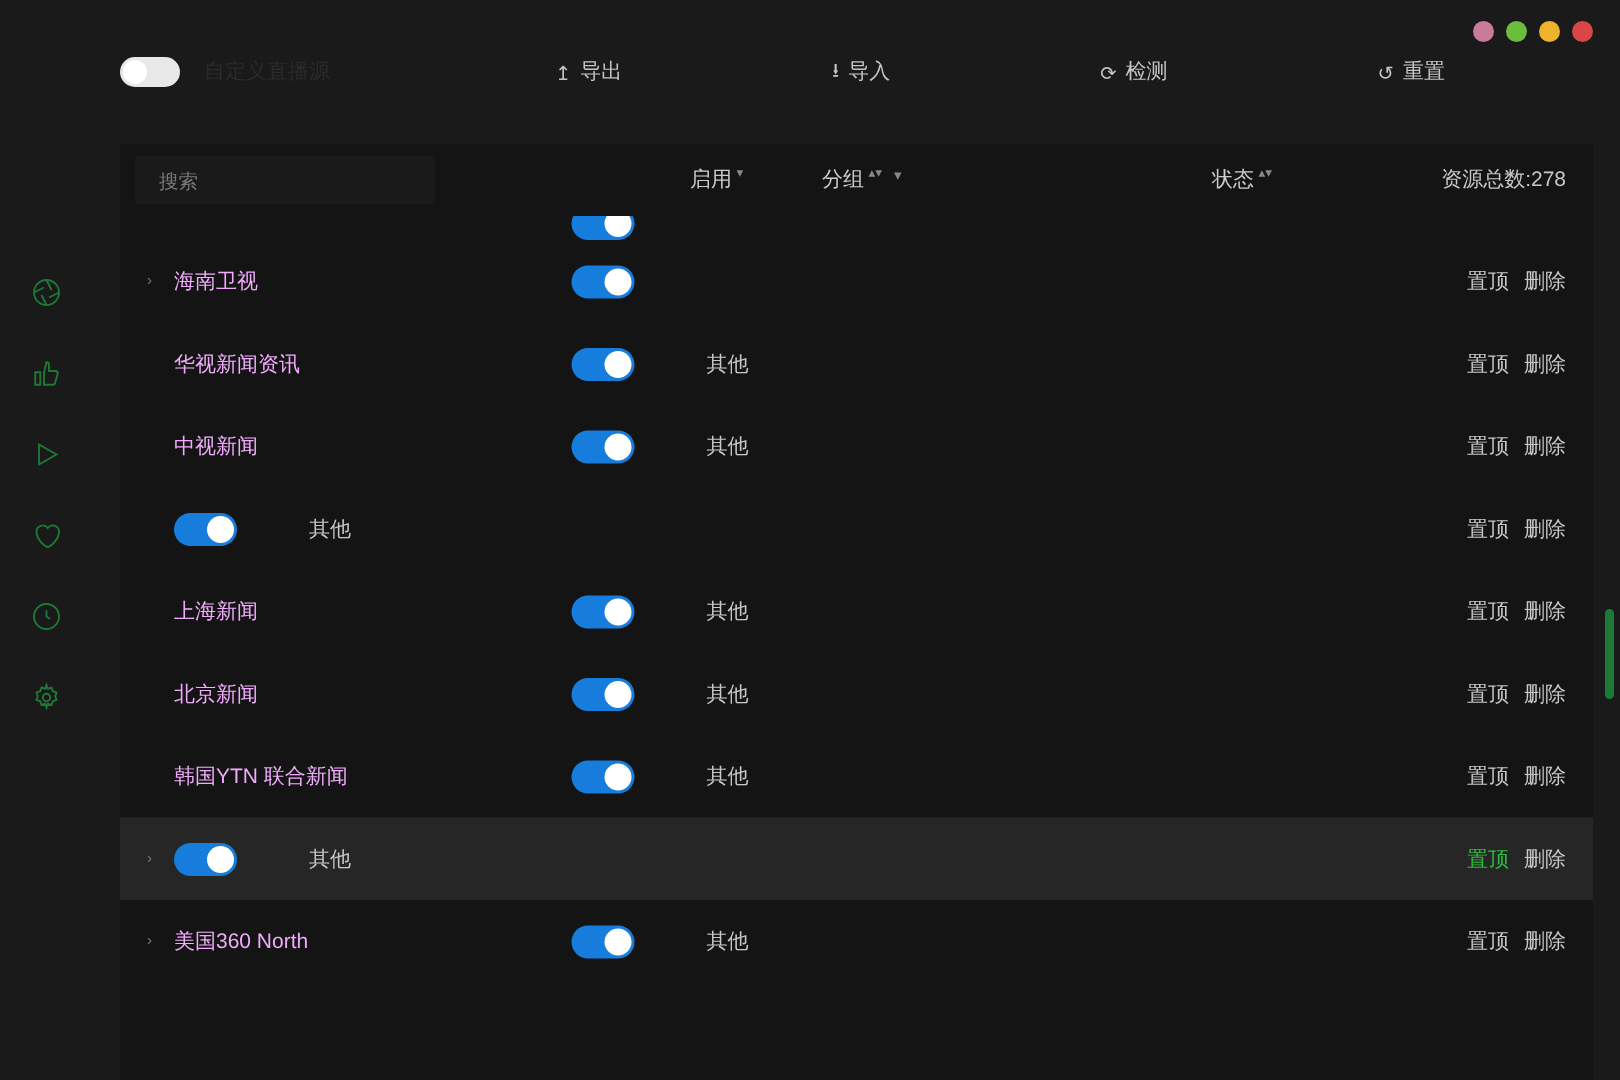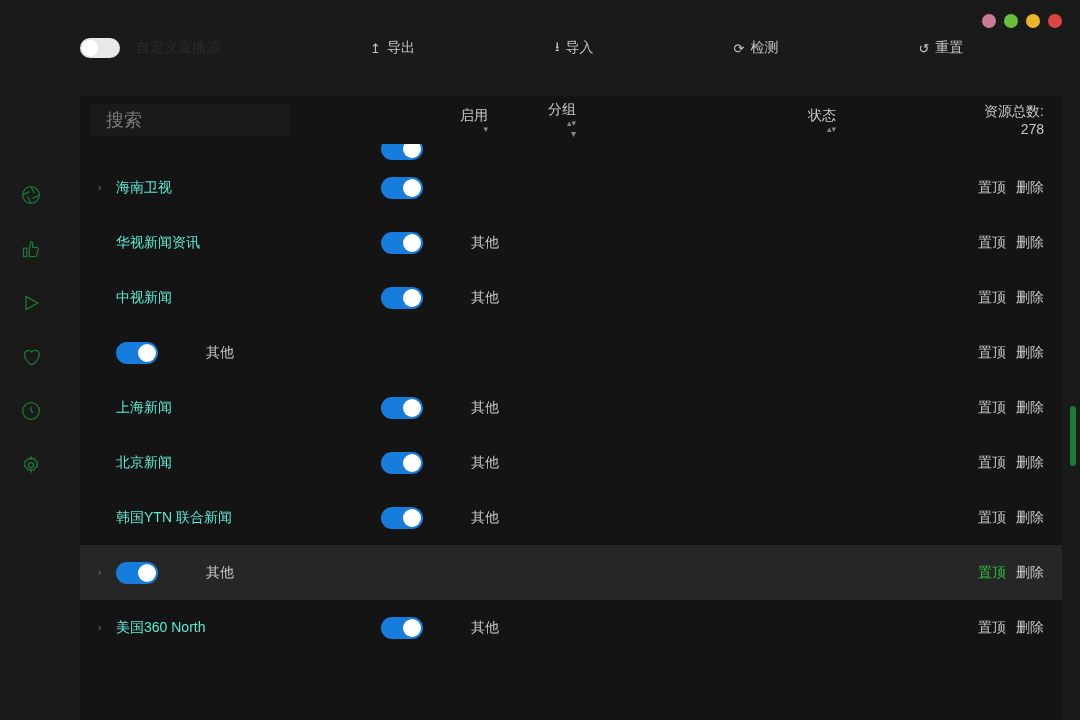--- a/index.html
+++ b/index.html
@@ -111,29 +111,28 @@
       height: 32px;
       background: #1a1a1a;
       border-radius: 2px;
       display: flex; align-items: center;
       padding: 0 10px;
       gap: 6px;
       color: #7a7a7a;
     }
     .search-box input {
       background: transparent; border: none; outline: none;
-      color: #ccc; font-size: 18px; flex: 1;
+      color: #ccc; font-size: 13px; flex: 1;
     }
     .search-box input::placeholder { color: #7a7a7a; }
     .col-headers {
       position: absolute;
       display: flex;
-      align-items: flex-end;
+      align-items: flex-start;
       font-size: 14px;
-      flex-direction: column;
     }
     .hdr-enable { left: 380px; }
     .hdr-group { left: 468px; }
     .hdr-status { left: 728px; }
     .hdr-count { right: 18px; color: #c8c8c8; }
     .sort-ind { font-size: 9px; margin-left: 3px; line-height: 1; color: #888; }
     .dropdown-arrow { font-size: 10px; margin-left: 8px; color: #888; }
 
     .rows {
       flex: 1;
@@ -152,21 +151,21 @@
     .row.partial .toggle { margin-top: -34px; }
     .row.hovered { background: #262626; }
     .row.hovered .act-pin { color: #2fbf3e; }
     .row .expand {
       width: 18px;
       color: #777;
       font-size: 10px;
     }
     .row .name {
       flex: 0 0 265px;
-      color: #5eead4;
+      color: #f0abfc;
     }
     .row .toggle {
       width: 42px; height: 22px;
       background: #177ddc;
       border-radius: 11px;
       position: relative;
       margin-right: 48px;
     }
     .row .toggle::after {
       content: "";

